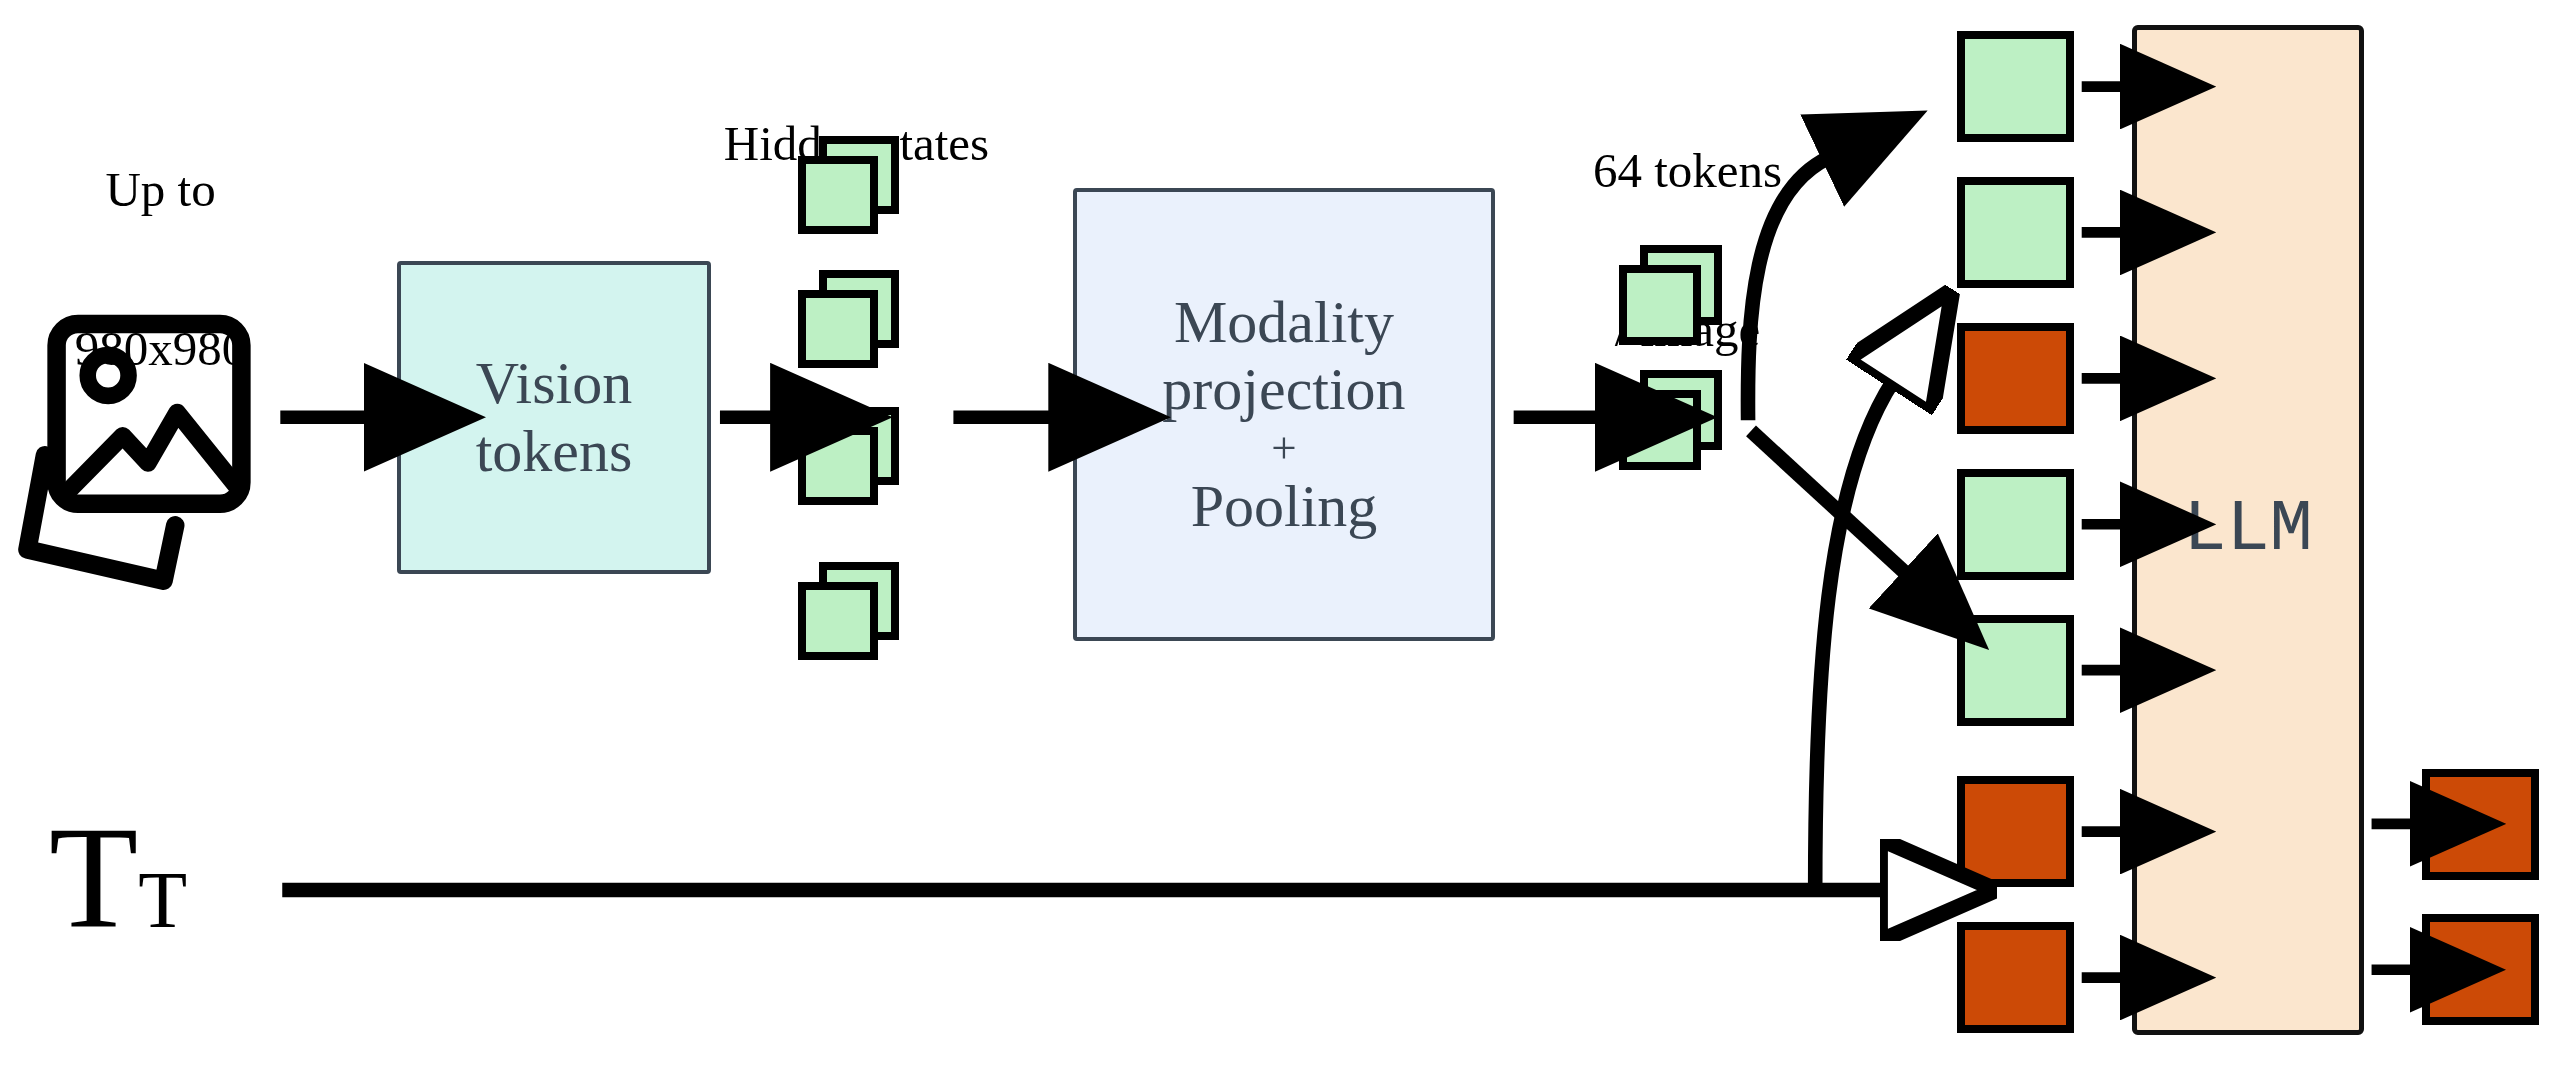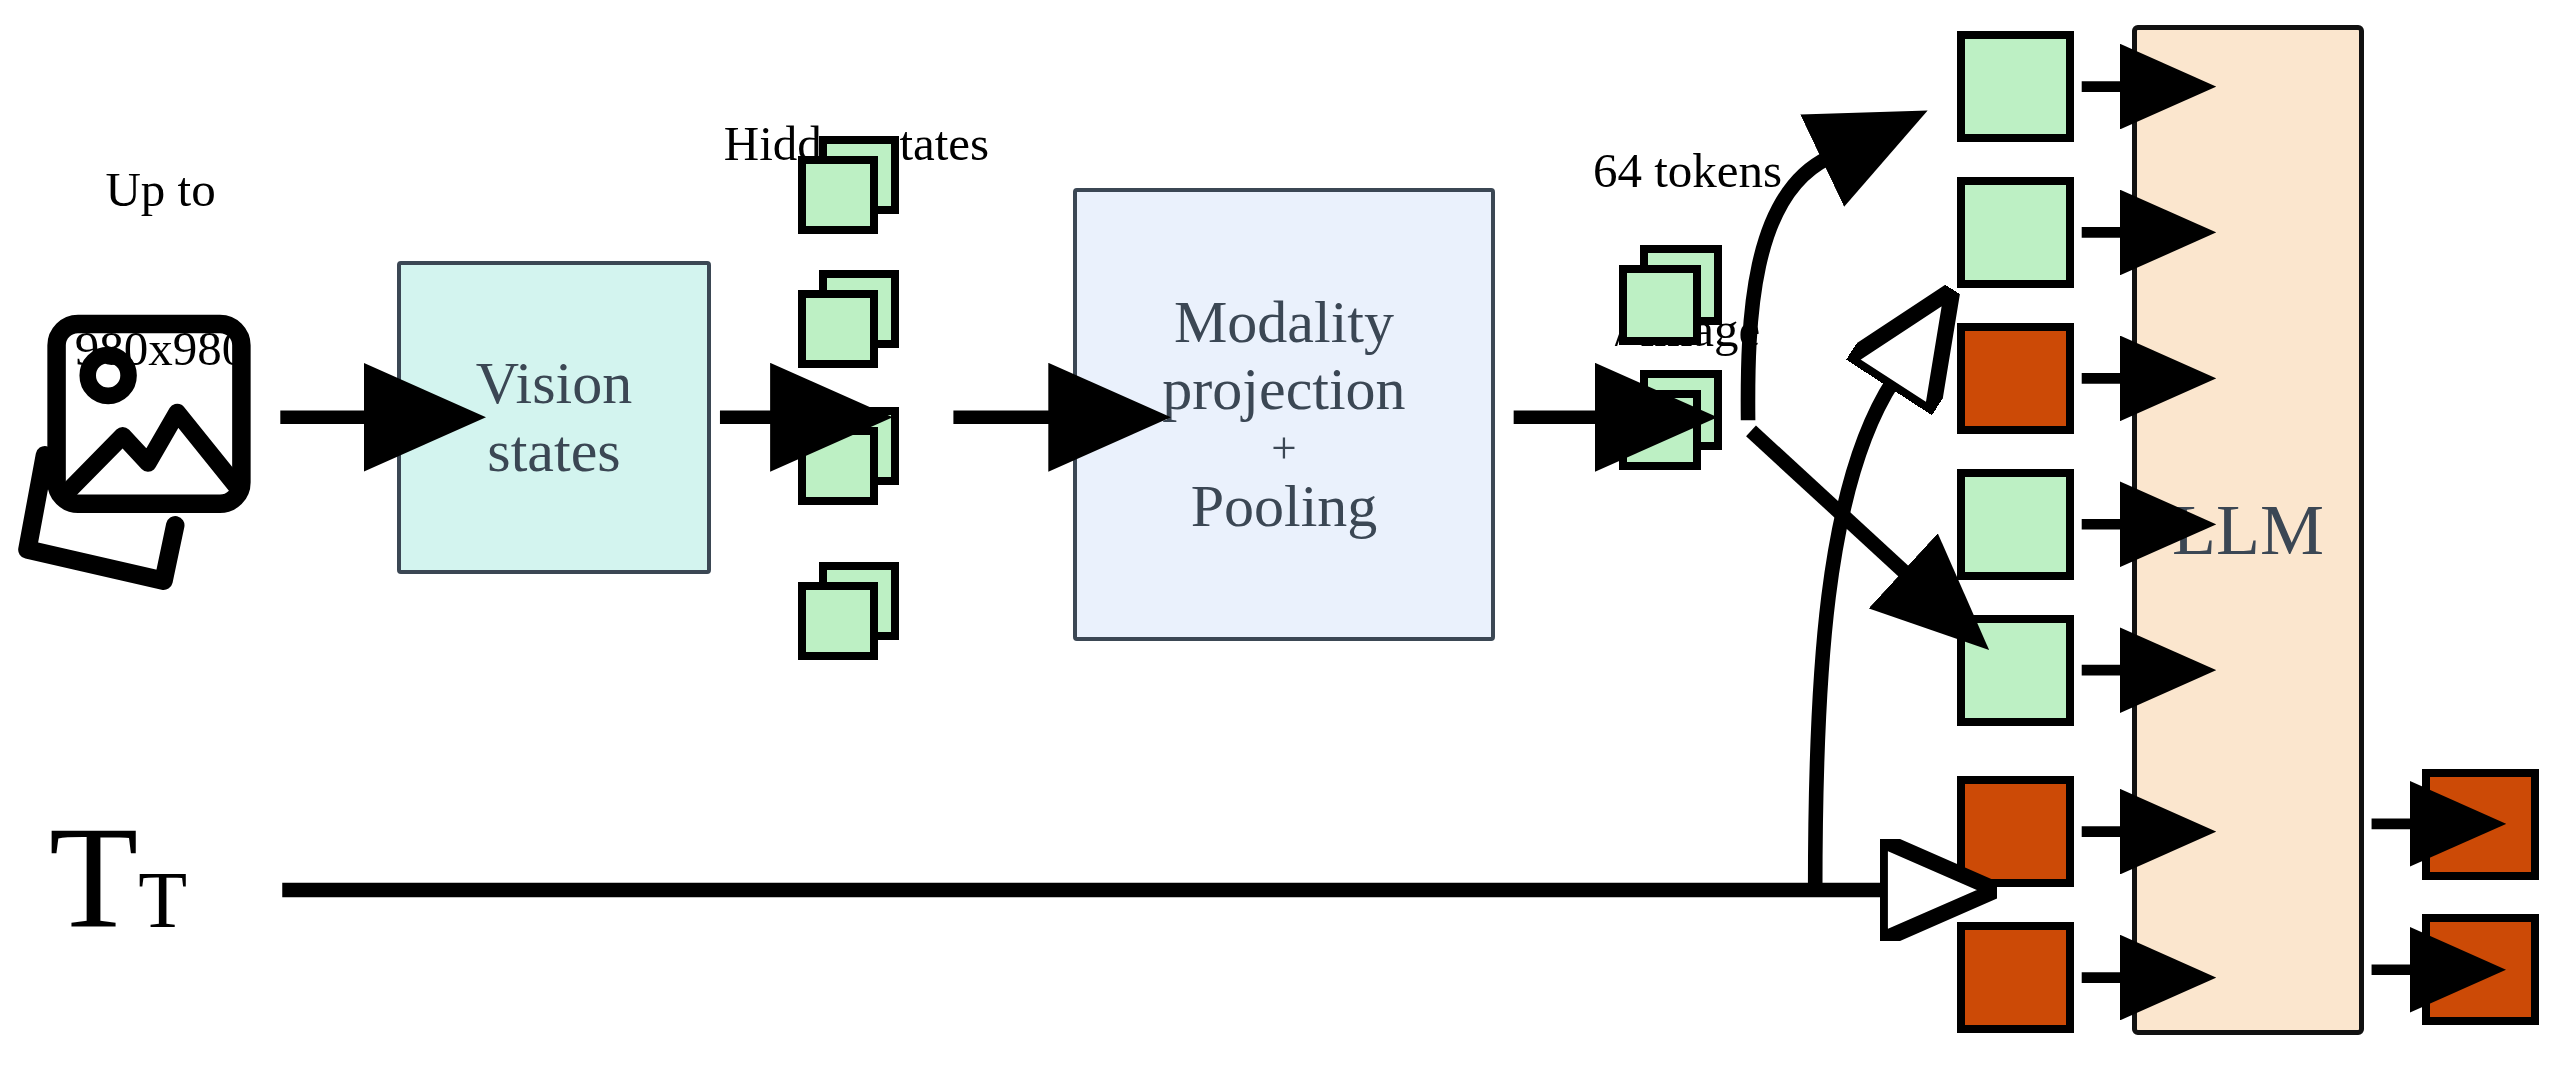--- a/index.html
+++ b/index.html
@@ -51,20 +51,21 @@
   .pbox-modality {
     background: #eaf1fc;
     font-size: 60px;
   }
   .pbox-llm {
     background: #fbe6ce;
     border: 5.8px solid #111111;
     border-radius: 5.8px;
     font-size: 72px;
     color: #3b4754;
+    font-family: Liberation Mono, monospace;
   }
   .pbox-modality .plus { font-size: 45px; display:block; }
 
   
   .stack { }
   .card {
     position: absolute;
     box-sizing: border-box;
     background: #bdf0c4;
     border: 8.8px solid #000000;
@@ -104,21 +105,21 @@
 <div id="canvas">
 
   <div class="abs label label-up-to" style="left:19.5px; top:58px; width:282px;">
     <div>Up to</div>
     <div>980x980</div>
   </div>
 
   <div class="abs pbox pbox-vision" style="left:397px; top:261px; width:314px; height:313px;">
     <div>
       <div>Vision</div>
-      <div>states</div>
+      <div>tokens</div>
     </div>
   </div>
 
   <div class="abs label label-hidden" style="left:662px; top:11.7px; width:389px;">
     <div>Hidden states</div>
   </div>
 
   <div class="abs stack" style="left:798px; top:136px; width:107px; height:105px;">
     <div class="card back" style="left:21.4px; top:0px;  width:80px; height:78px;"></div>
     <div class="card front" style="left:0px;  top:19.5px; width:80px; height:78px;"></div>

